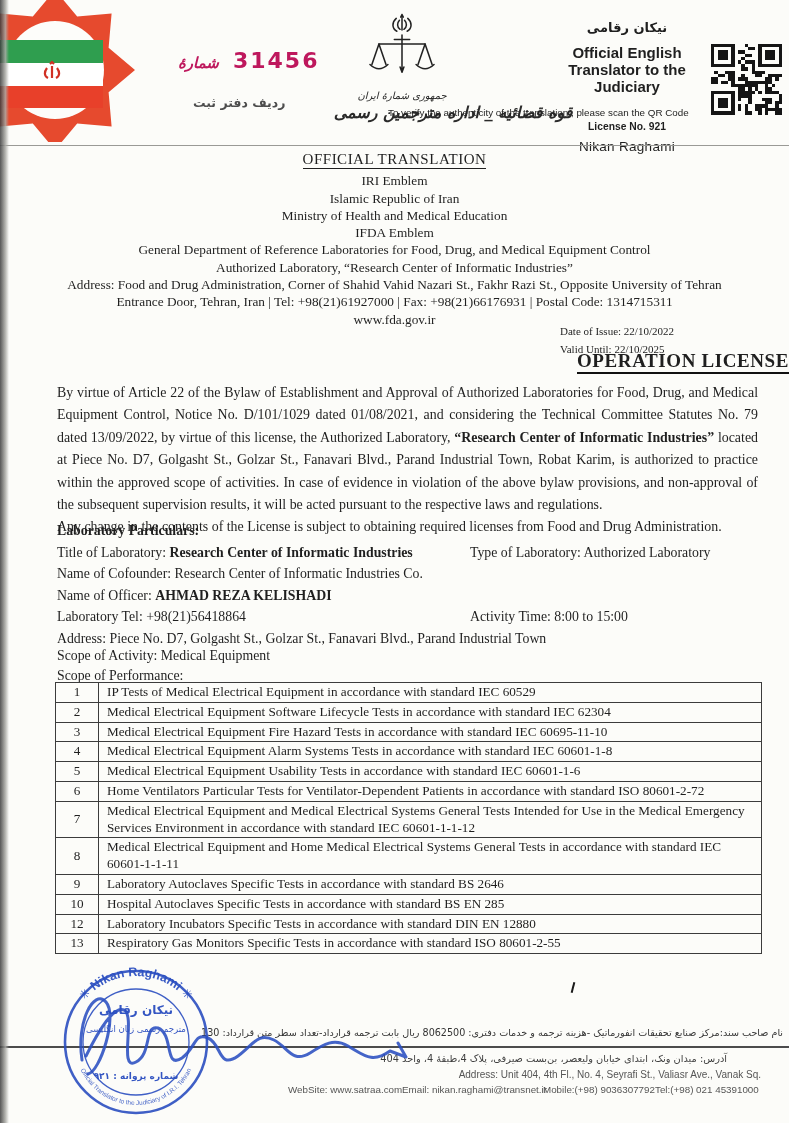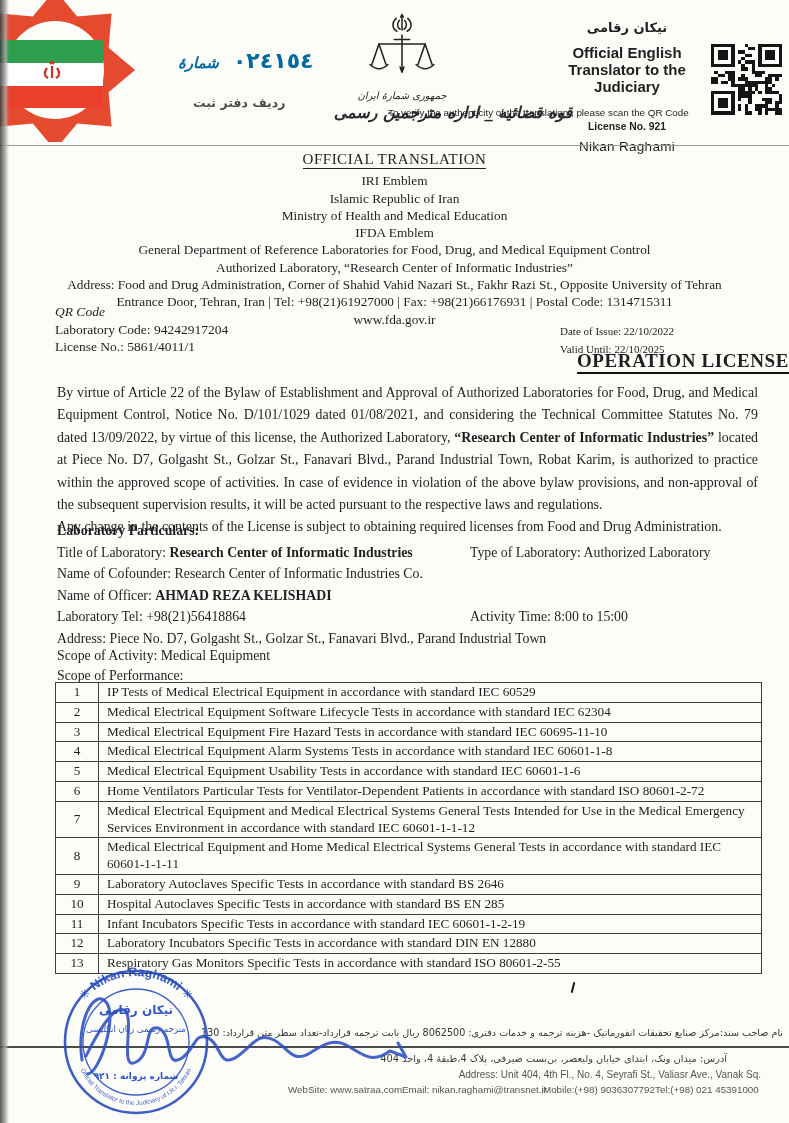--- a/index.html
+++ b/index.html
@@ -5,21 +5,21 @@
   html,body{margin:0;padding:0;background:#d8d8d4;}
   .page{position:relative;width:789px;height:1123px;margin:0 auto;background:#fcfcf9;overflow:hidden;
         font-family:"Liberation Serif","DejaVu Serif",serif;color:#1f1f1f;}
   .scan-edge{position:absolute;left:0;top:0;bottom:0;width:9px;
         background:linear-gradient(90deg,#3a3a3a,#a9a9a4 60%,rgba(0,0,0,0));opacity:.85;z-index:50;}
   .fa{font-family:"DejaVu Sans",sans-serif;}
   .sans{font-family:"Liberation Sans","DejaVu Sans",sans-serif;}
 
   
   .badge-svg{position:absolute;left:0;top:2;z-index:2;}
-  .serial{position:absolute;left:178px;top:48px;display:flex;flex-direction:row-reverse;gap:14px;align-items:baseline;color:#0369a1;}
+  .serial{position:absolute;left:178px;top:48px;display:flex;flex-direction:row-reverse;gap:14px;align-items:baseline;color:#be185d;}
   .serial .word{font-size:15px;font-style:italic;font-weight:bold;}
   .serial .digits{font-size:22px;font-weight:bold;letter-spacing:2px;}
   .register-label{position:absolute;left:193px;top:95px;font-size:12.5px;font-weight:bold;color:#4d4d4d;}
   .emblem{position:absolute;left:362px;top:10px;width:80px;text-align:center;}
   .emblem-cap1{position:absolute;left:352px;top:90px;width:100px;text-align:center;font-size:10px;font-style:italic;color:#2a2a2a;}
   .emblem-cap2{position:absolute;left:328px;top:103px;width:250px;text-align:center;font-size:16px;font-weight:bold;font-style:italic;color:#2a2a2a;}
   .translator{position:absolute;left:538px;top:20px;width:178px;text-align:center;}
   .translator .t-fa{font-size:13px;font-weight:bold;margin-bottom:9px;}
   .translator .t-title{font-size:15px;font-weight:bold;margin-bottom:7px;}
   .translator .t-lic{font-size:10.3px;font-weight:bold;margin-bottom:7px;margin-top:26px;}
@@ -82,21 +82,21 @@
     <g stroke="#d03024" stroke-width="2.2" fill="none">
       <path d="M52,66 v12"></path>
       <path d="M47,68 c-3,4 -3,8 1,10"></path>
       <path d="M57,68 c3,4 3,8 -1,10"></path>
       <path d="M50,64 l2,-2 2,2"></path>
     </g>
   </svg>
 
   <div class="serial fa" dir="rtl">
     <span class="word">شمارۀ</span>
-    <span class="digits">٠٢٤١٥٤</span>
+    <span class="digits">31456</span>
   </div>
   <div class="register-label fa">ردیف دفتر ثبت</div>
 
   <svg class="emblem" width="80" height="82" viewBox="0 0 120 128" style="position:absolute;left:362px;top:12px;">
     <g stroke="#222" stroke-width="2.4" fill="none" stroke-linecap="round">
       <path d="M60,6 v22"></path>
       <path d="M60,4 l-2,4 M60,4 l2,4"></path>
       <path d="M51,10 c-7,6 -7,16 1,20"></path>
       <path d="M69,10 c7,6 7,16 -1,20"></path>
       <path d="M56,13 c-4,4 -4,11 1,14"></path>
@@ -263,25 +263,20 @@
     <div>Islamic Republic of Iran</div>
     <div>Ministry of Health and Medical Education</div>
     <div>IFDA Emblem</div>
     <div>General Department of Reference Laboratories for Food, Drug, and Medical Equipment Control</div>
     <div>Authorized Laboratory, “Research Center of Informatic Industries”</div>
     <div>Address: Food and Drug Administration, Corner of Shahid Vahid Nazari St., Fakhr Razi St., Opposite University of Tehran</div>
     <div>Entrance Door, Tehran, Iran | Tel: +98(21)61927000 | Fax: +98(21)66176931 | Postal Code: 1314715311</div>
     <div>www.fda.gov.ir</div>
   </div>
 
-  <div class="meta-left">
-    <div class="qr-lbl">QR Code</div>
-    <div>Laboratory Code: 94242917204</div>
-    <div>License No.: 5861/4011/1</div>
-  </div>
   <div class="meta-right">
     <div>Date of Issue: 22/10/2022</div>
     <div>Valid Until: 22/10/2025</div>
   </div>
 
   <div class="op-title">
     <span>OPERATION LICENSE</span>
   </div>
 
   <div class="para">
@@ -343,24 +338,20 @@
           <td class="no">8</td>
           <td class="desc">Medical Electrical Equipment and Home Medical Electrical Systems General Tests in accordance with standard IEC 60601-1-1-11</td>
         </tr>
         <tr>
           <td class="no">9</td>
           <td class="desc">Laboratory Autoclaves Specific Tests in accordance with standard BS 2646</td>
         </tr>
         <tr>
           <td class="no">10</td>
           <td class="desc">Hospital Autoclaves Specific Tests in accordance with standard BS EN 285</td>
-        </tr>
-        <tr>
-          <td class="no">11</td>
-          <td class="desc">Infant Incubators Specific Tests in accordance with standard IEC 60601-1-2-19</td>
         </tr>
         <tr>
           <td class="no">12</td>
           <td class="desc">Laboratory Incubators Specific Tests in accordance with standard DIN EN 12880</td>
         </tr>
         <tr>
           <td class="no">13</td>
           <td class="desc">Respiratory Gas Monitors Specific Tests in accordance with standard ISO 80601-2-55</td>
         </tr>
       </tbody>

